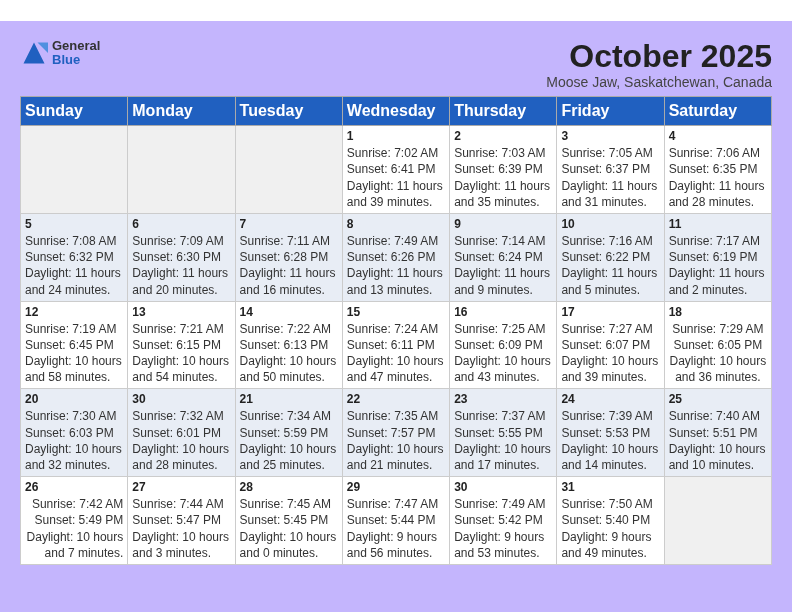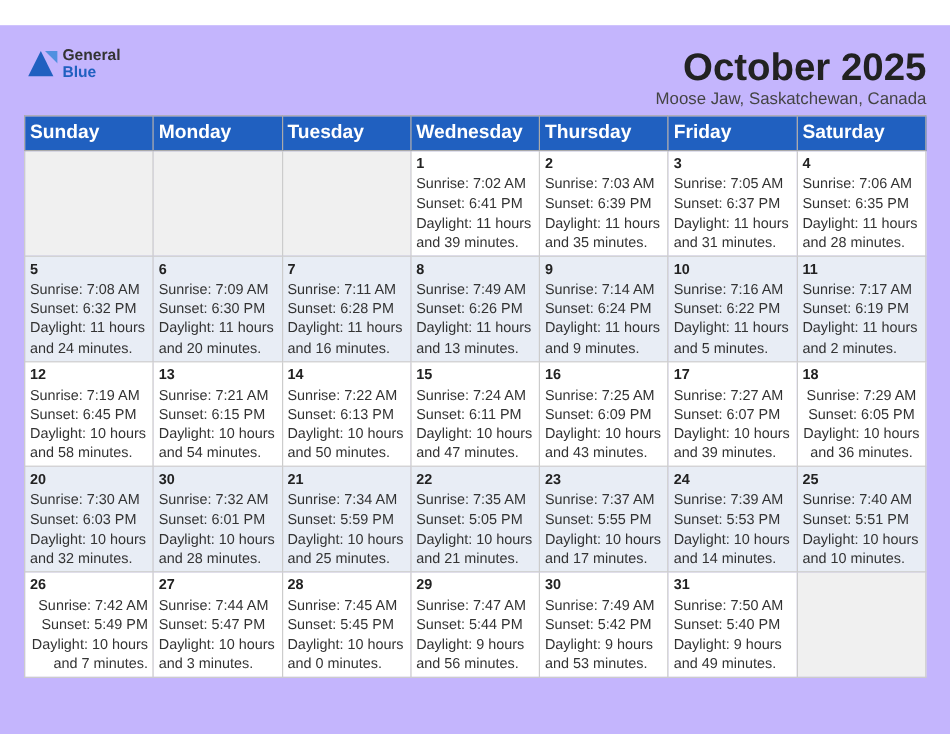--- a/index.html
+++ b/index.html
@@ -282,21 +282,21 @@
           <td>
             <div class="day-num">21</div>
             <div class="cell-info" style="white-space: pre-line;">Sunrise: 7:34 AM
 Sunset: 5:59 PM
 Daylight: 10 hours
 and 25 minutes.</div>
           </td>
           <td>
             <div class="day-num">22</div>
             <div class="cell-info" style="white-space: pre-line;">Sunrise: 7:35 AM
-Sunset: 5:05 PM
+Sunset: 7:57 PM
 Daylight: 10 hours
 and 21 minutes.</div>
           </td>
           <td>
             <div class="day-num">23</div>
             <div class="cell-info" style="white-space: pre-line;">Sunrise: 7:37 AM
 Sunset: 5:55 PM
 Daylight: 10 hours
 and 17 minutes.</div>
           </td>

